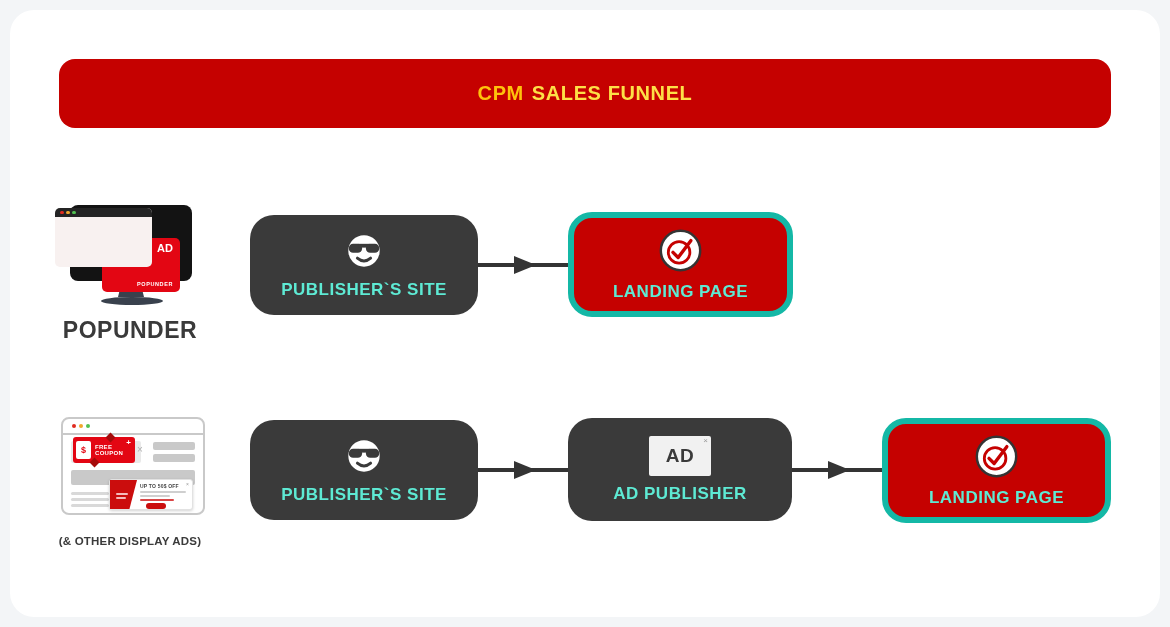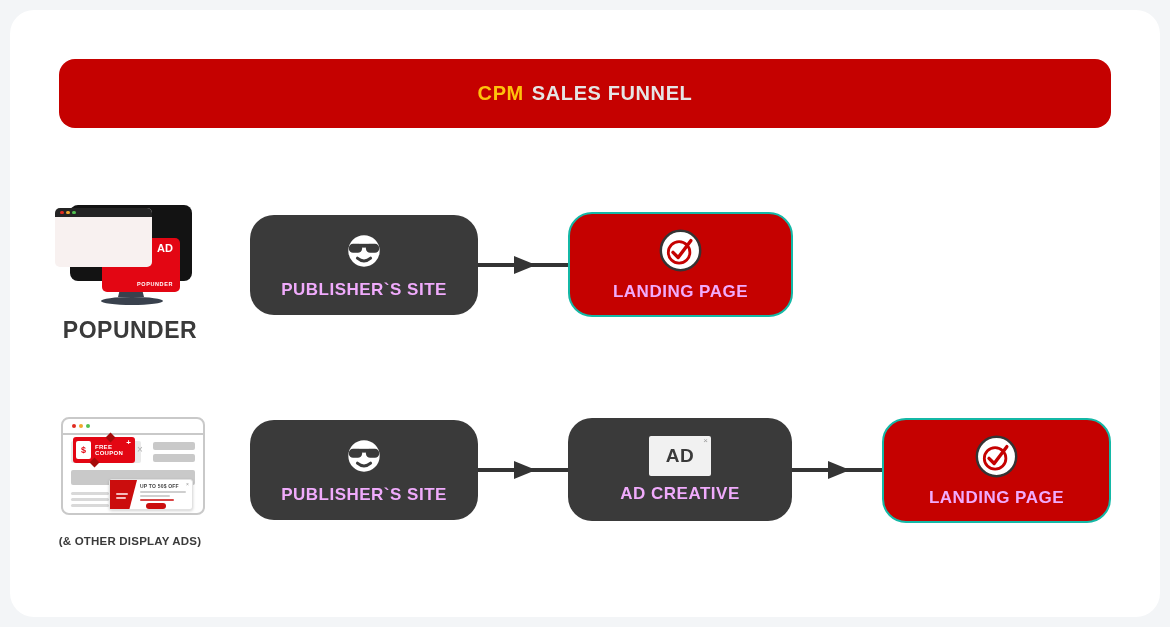--- a/index.html
+++ b/index.html
@@ -7,28 +7,28 @@
   body { background:#f3f5f7; font-family:"Liberation Sans", sans-serif; position:relative; }
 
   .card { position:absolute; left:10px; top:10px; width:1150px; height:607px;
           background:#ffffff; border-radius:24px; }
 
   
   .header-banner { position:absolute; left:49px; top:49px; width:1052px; height:69px;
           background:#c50100; border-radius:16px; display:flex; align-items:center; justify-content:center; }
   .header-banner .t { font-size:20px; font-weight:800; letter-spacing:.6px; }
   .header-accent { color:#fec20c; margin-right:8px; }
-  .header-rest { color:#e5e5e5; }
+  .header-rest { color:#fde047; }
 
   
   .fbox { position:absolute; border-radius:24px; display:flex; flex-direction:column;
           align-items:center; justify-content:center; gap:11px; }
   .fbox.dark { background:#3a3a3a; }
-  .fbox.red  { background:#c50100; border:2px solid #14b8a6; }
-  .step-label { font-size:17px; font-weight:800; color:#f0abfc; letter-spacing:.5px; white-space:nowrap; }
+  .fbox.red  { background:#c50100; border:6px solid #14b8a6; }
+  .step-label { font-size:17px; font-weight:800; color:#5eead4; letter-spacing:.5px; white-space:nowrap; }
 
   
   .connector { position:absolute; width:90px; height:32px; }
 
   
   .ad-rect { position:relative; width:62px; height:40px; background:#f1f1f1; border-radius:2px;
              display:flex; align-items:center; justify-content:center; }
   .ad-rect .ad-txt { font-size:19px; font-weight:800; color:#3a3a3a; letter-spacing:.5px; }
   .ad-rect .ad-x { position:absolute; top:0px; right:3px; font-size:8px; color:#9a9a9a; }
 
@@ -198,21 +198,21 @@
   <svg class="connector" style="left:468px; top:444px;" viewBox="0 0 90 32">
     <line x1="0" y1="16" x2="90" y2="16" stroke="#343434" stroke-width="4"></line>
     <polygon points="36,7 58,16 36,25" fill="#343434"></polygon>
   </svg>
 
   <div class="fbox dark" style="left:558px; top:408px; width:224px; height:103px; gap:8px;">
     <div class="ad-rect">
       <span class="ad-txt">AD</span>
       <span class="ad-x">×</span>
     </div>
-    <div class="step-label">AD CREATIVE</div>
+    <div class="step-label">AD PUBLISHER</div>
   </div>
 
   <svg class="connector" style="left:782px; top:444px;" viewBox="0 0 90 32">
     <line x1="0" y1="16" x2="90" y2="16" stroke="#343434" stroke-width="4"></line>
     <polygon points="36,7 58,16 36,25" fill="#343434"></polygon>
   </svg>
 
   <div class="fbox red" style="left:872px; top:408px; width:229px; height:105px; gap:9px;">
     <svg width="45" height="45" viewBox="0 0 48 48">
       <circle cx="24" cy="24" r="21" fill="#ffffff" stroke="#343434" stroke-width="2.6"></circle>

